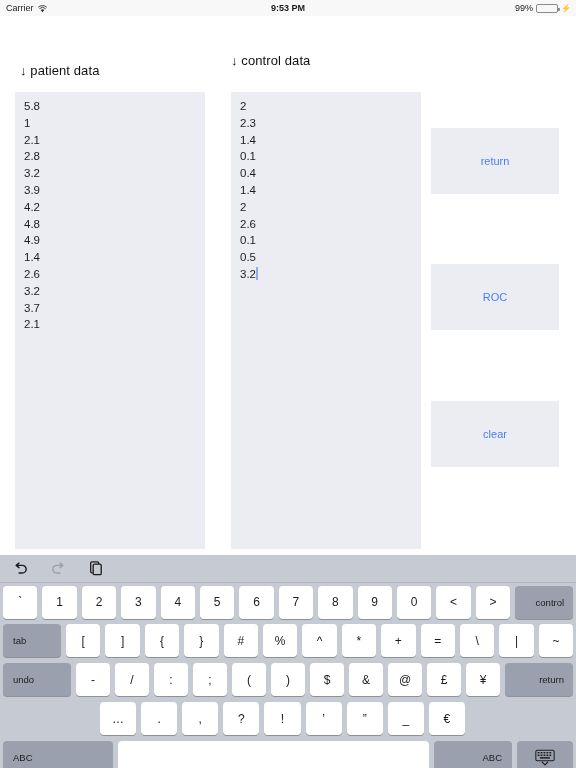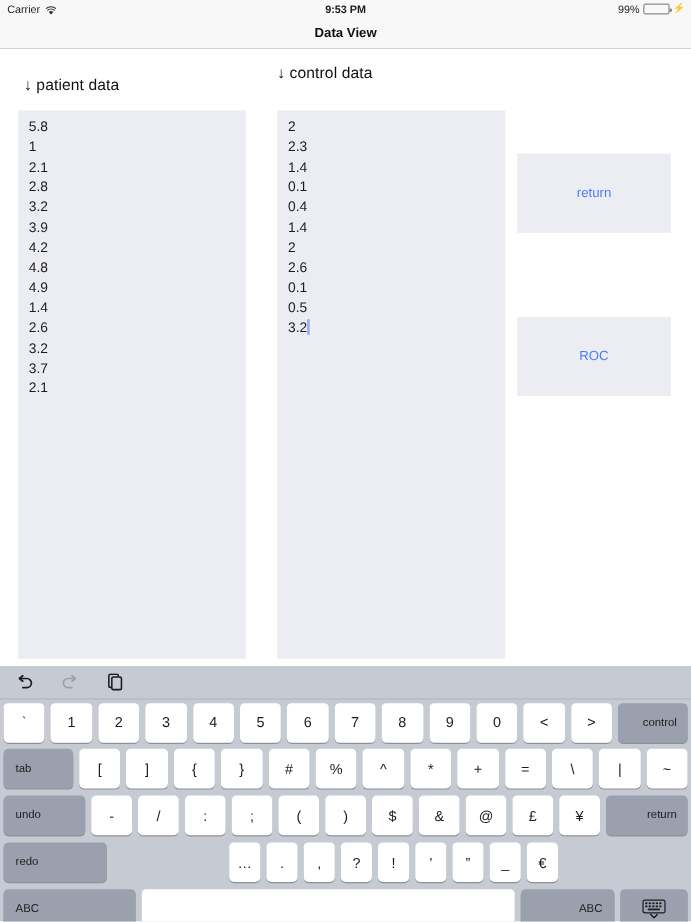--- a/index.html
+++ b/index.html
@@ -13,21 +13,21 @@
 
   
   .statusbar {
     position: absolute; top: 0; left: 0; width: 576px; height: 16px;
     background: #f8f8f8;
     font-size: 9px; color: #1a1a1a;
     display: flex; align-items: center;
   }
   .sb-left { position: absolute; left: 6px; display: flex; align-items: center; gap: 4px; }
   .sb-center { position: absolute; left: 0; width: 576px; text-align: center; font-weight: bold; font-size: 9px; }
-  .sb-right { position: absolute; right: 5px; display: flex; align-items: flex-start; gap: 3px; }
+  .sb-right { position: absolute; right: 5px; display: flex; align-items: flex-end; gap: 3px; }
   .wifi-ico { display:inline-block; width: 9px; height: 8px; position: relative; top: 1px; }
   .batt {
     width: 22px; height: 9px; border: 1px solid #8a8a8a; border-radius: 2px;
     position: relative; padding: 1px;
   }
   .batt-fill { height: 100%; background: #4cd964; border-radius: 1px; }
   .batt-cap {
     position: absolute; right: -3px; top: 3px; width: 2px; height: 3px;
     background: #8a8a8a; border-radius: 0 1px 1px 0;
   }
@@ -141,23 +141,20 @@
     <div class="sb-right">
       <span>99%</span>
       <span class="batt">
         <span class="batt-fill" style="width:97%"></span>
         <span class="batt-cap"></span>
       </span>
       <span class="bolt">⚡</span>
     </div>
   </div>
 
-  <div class="navbar">
-    <div class="navtitle">Data View</div>
-  </div>
 
   <div class="content">
 
     <div class="field-label" style="left:20px; top:22px;">↓ patient data</div>
 
     <div class="field-label" style="left:231px; top:12px;">↓ control data</div>
 
     <div class="textbox" style="left:15px; top:51px; width:190px; height:457px;"><span>5.8
 1
 2.1
@@ -186,20 +183,23 @@
 3.2</span><span class="caret"></span></div>
 
     <div class="sidebtn" style="left:431px; top:87px; width:128px; height:66px;">
       <span>return</span>
     </div>
 
     <div class="sidebtn" style="left:431px; top:223px; width:128px; height:66px;">
       <span>ROC</span>
     </div>
 
+    <div class="sidebtn" style="left:431px; top:360px; width:128px; height:66px;">
+      <span>clear</span>
+    </div>
 
   </div>
 
   <div class="keyboard">
 
     <div class="shortcutbar">
       <span class="sc-ico">
         <svg width="17" height="14" viewBox="0 0 18 14">
           <path d="M5.2 3.2 H11 a4 4 0 0 1 0 8 H7.5" stroke="#1c1c1e" stroke-width="1.5" fill="none" stroke-linecap="round"></path>
           <path d="M7.4 0.8 L4.4 3.2 L7.4 5.6" stroke="#1c1c1e" stroke-width="1.5" fill="none" stroke-linecap="round" stroke-linejoin="round"></path>
@@ -263,21 +263,20 @@
       <div class="key">)</div>
       <div class="key">$</div>
       <div class="key">&amp;</div>
       <div class="key">@</div>
       <div class="key">£</div>
       <div class="key">¥</div>
       <div class="key dark ret">return</div>
     </div>
 
     <div class="krow r4">
-      <div class="key dark redo">redo</div>
       <div class="key spacerblk w1"></div>
       <div class="key">…</div>
       <div class="key">.</div>
       <div class="key">,</div>
       <div class="key">?</div>
       <div class="key">!</div>
       <div class="key">’</div>
       <div class="key">”</div>
       <div class="key">_</div>
       <div class="key">€</div>

